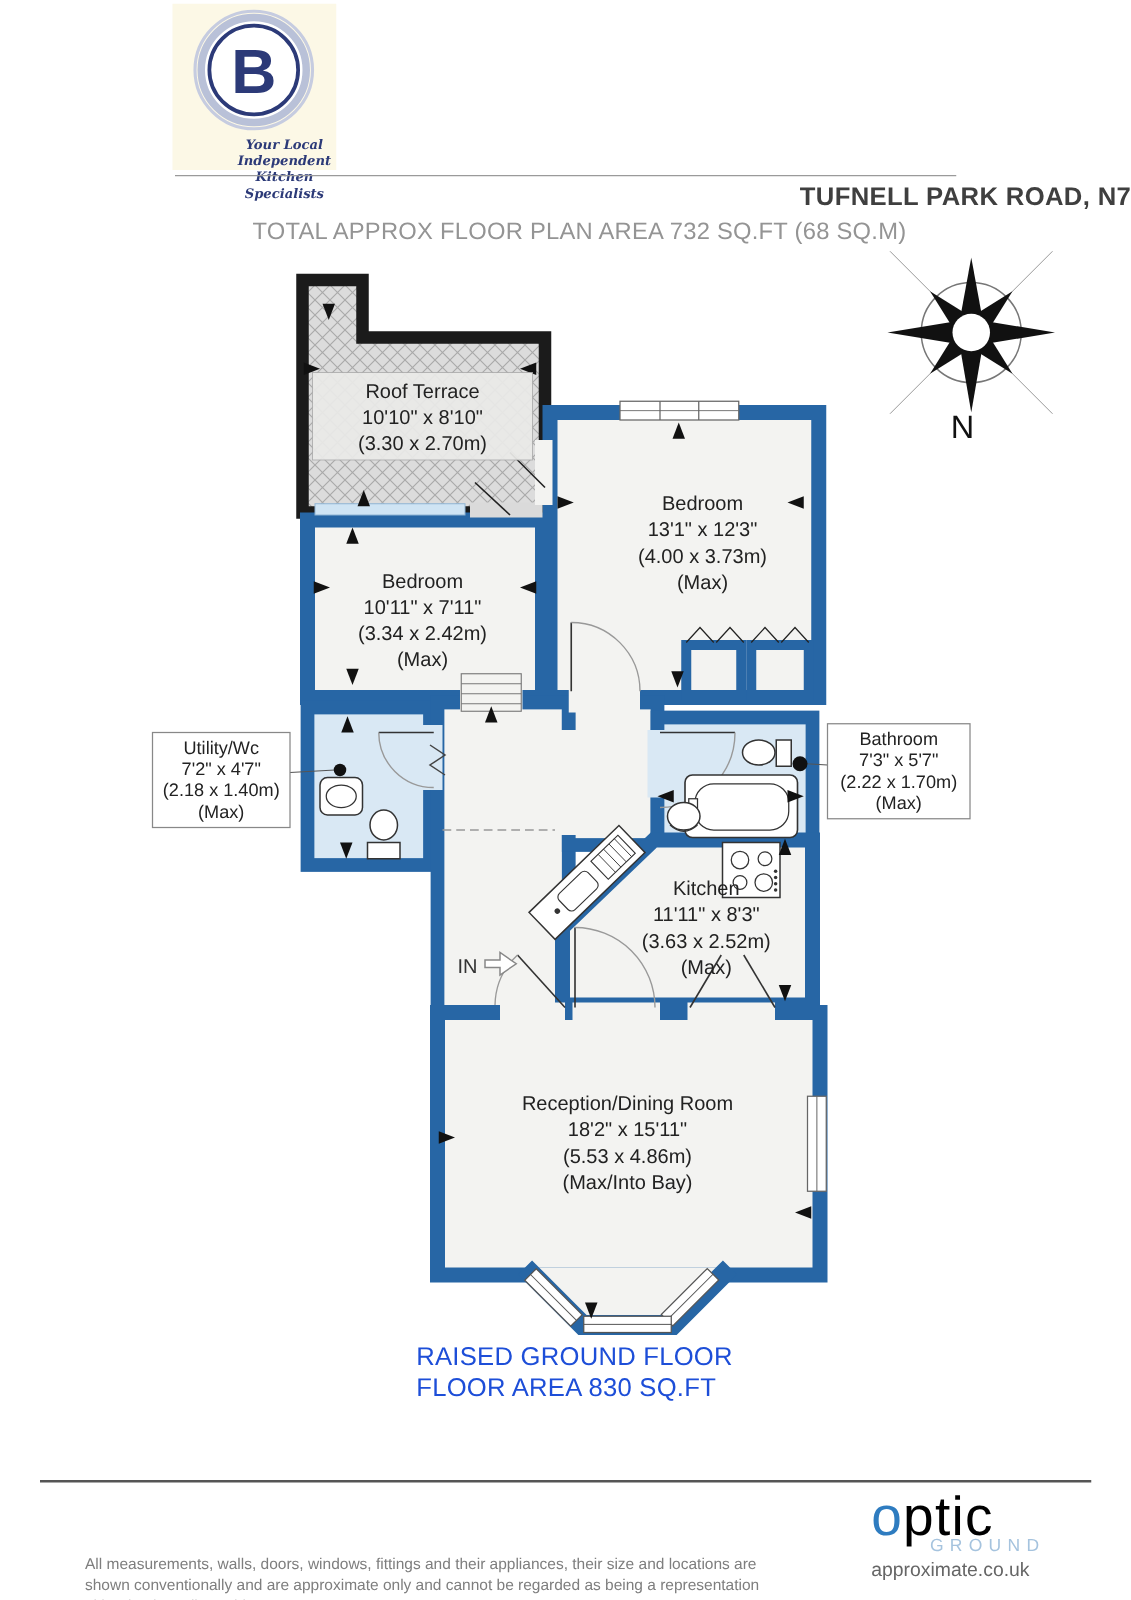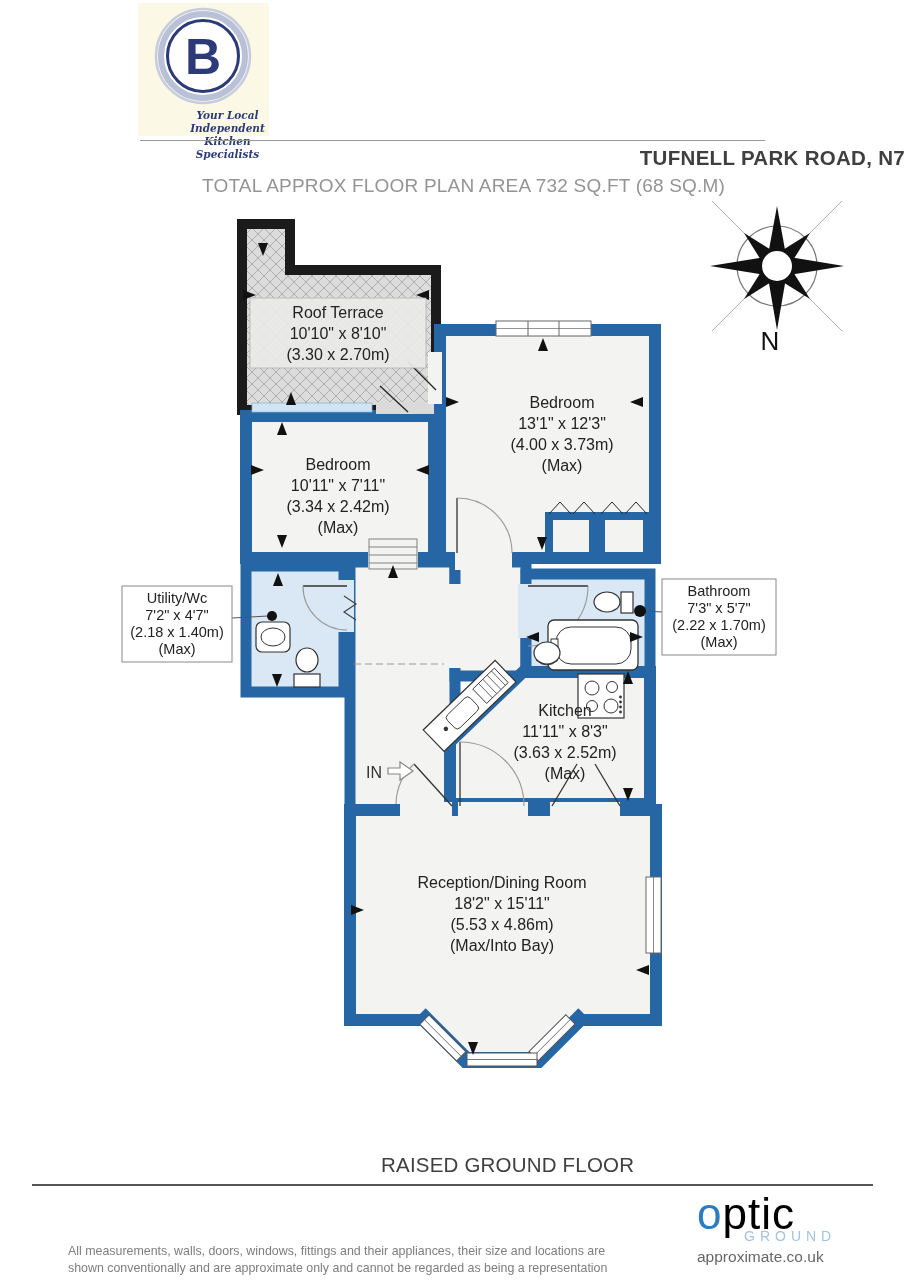--- a/index.html
+++ b/index.html
@@ -10,21 +10,21 @@
   .abs{position:absolute;}
   
   #logo-box{left:138px;top:3px;width:131px;height:133px;background:#fcf8e6;text-align:center;}
   #logo-tagline{font-family:"DejaVu Serif",serif;font-style:italic;font-weight:bold;
     color:#2c3a78;font-size:10.5px;line-height:13px;margin-top:-2px;margin-left:48px;}
   #header-rule{left:140px;top:140px;width:625px;height:0;border-top:1.5px solid #9a9a9a;}
   #title-block{left:0;top:146px;width:905px;text-align:center;}
   #plan-title{font-size:20.5px;color:#3f3f3f;font-weight:bold;letter-spacing:.3px;text-align:right;}
   #plan-subtitle{font-size:19px;color:#949494;margin-top:5px;letter-spacing:.2px;padding-left:22px;}
   
-  #floor-summary{left:333px;top:1152px;color:#404040;font-size:20.5px;line-height:25px;letter-spacing:.2px;margin-left:48px;}
+  #floor-summary{left:333px;top:1073px;color:#1d4ed8;font-size:20.5px;line-height:25px;letter-spacing:.2px;}
   
   #footer-rule{left:32px;top:1184px;width:841px;height:0;border-top:2px solid #555;}
   #disclaimer{left:68px;top:1208px;width:552px;font-size:12.4px;line-height:17px;color:#7e7e7e;margin-top:35px;}
   #optic-logo{left:697px;top:1194px;width:190px;}
   #optic-word{font-size:44px;line-height:40px;letter-spacing:1px;}
   #optic-word .o{color:#2e7cc0;}
   #optic-word .rest{color:#000000;}
   #optic-media{font-size:14px;letter-spacing:5px;color:#a5c3de;margin-left:47px;margin-top:-6px;}
   #optic-url{font-size:15.5px;color:#666;margin-top:4px;}
   svg text{font-family:"Liberation Sans",sans-serif;}
@@ -272,20 +272,21 @@
     <rect x="662" y="579" width="114" height="76" fill="#fff" stroke="#888" stroke-width="1"></rect>
     <text class="callout" x="719" y="596" text-anchor="middle">Bathroom</text>
     <text class="callout" x="719" y="613" text-anchor="middle">7'3" x 5'7"</text>
     <text class="callout" x="719" y="630" text-anchor="middle">(2.22 x 1.70m)</text>
     <text class="callout" x="719" y="647" text-anchor="middle">(Max)</text>
   </g>
 </svg>
 
 <div class="abs" id="floor-summary">
   <div>RAISED GROUND FLOOR</div>
+  <div>FLOOR AREA 830 SQ.FT</div>
 </div>
 
 <div class="abs" id="footer-rule"></div>
 <div class="abs" id="disclaimer">All measurements, walls, doors, windows, fittings and their appliances, their size and locations are shown conventionally and are approximate only and cannot be regarded as being a representation either by the seller or his agent.</div>
 <div class="abs" id="optic-logo">
   <div id="optic-word"><span class="o">o</span><span class="rest">ptic</span></div>
   <div id="optic-media">GROUND</div>
   <div id="optic-url">approximate.co.uk</div>
 </div>
 

